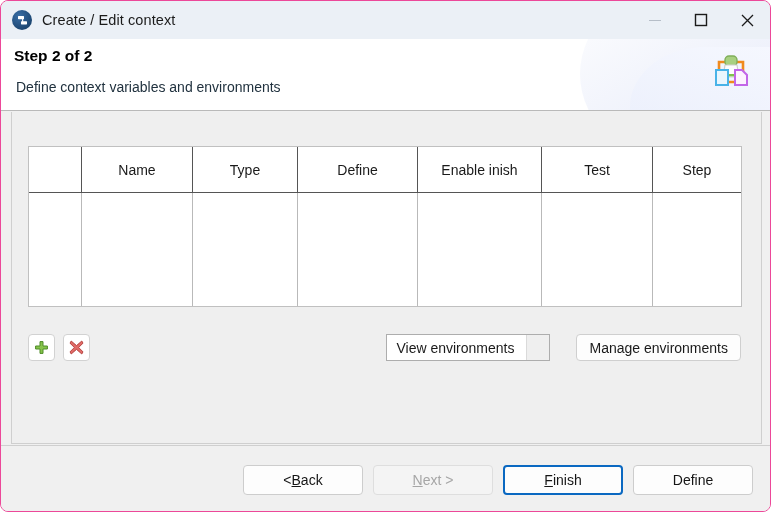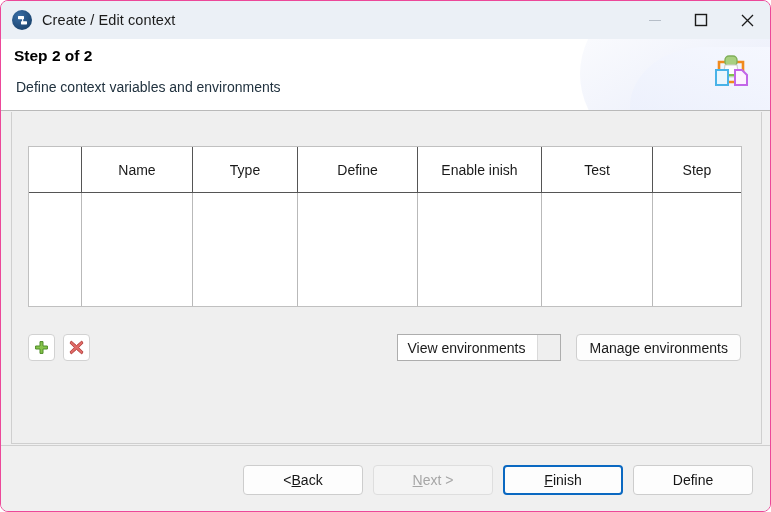--- a/index.html
+++ b/index.html
@@ -199,21 +199,21 @@
   }
   .icon-btn svg { display: block; }
 
   
   .env-row {
     position: absolute;
     right: 20px;
     top: 222px;
     display: flex;
     align-items: stretch;
-    gap: 15px;
+    gap: 26px;
   }
   .view-env {
     display: flex;
     align-items: stretch;
     border: 1px solid #adadad;
     background: #ffffff;
     height: 27px;
     box-sizing: border-box;
   }
   .view-env-label {

